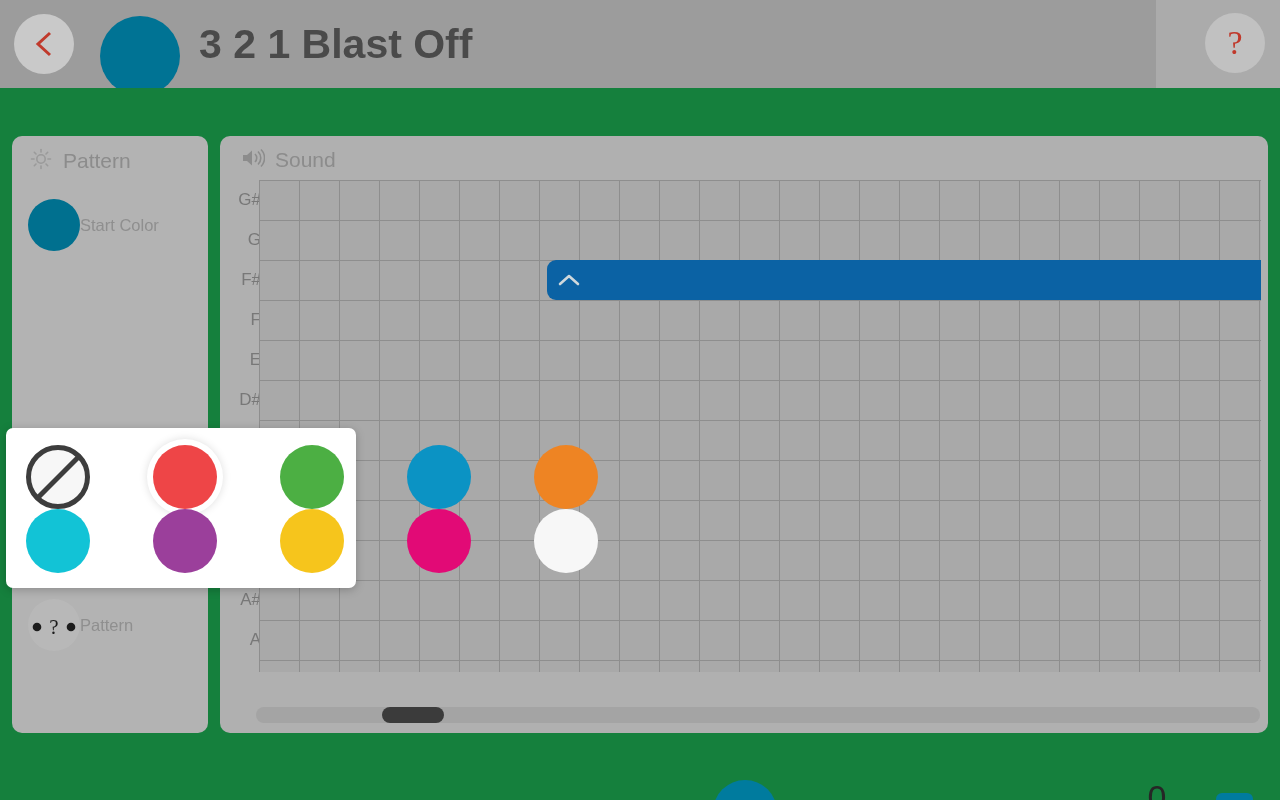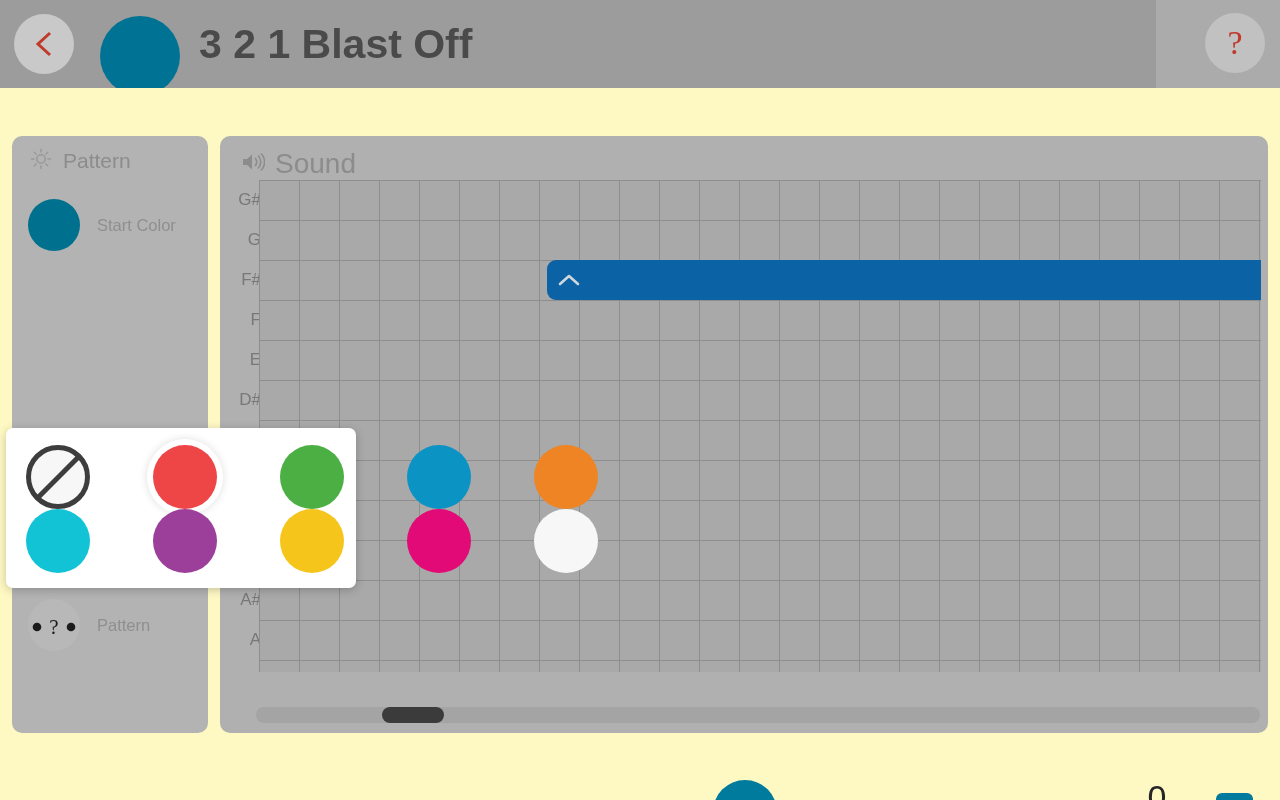--- a/index.html
+++ b/index.html
@@ -41,42 +41,42 @@
     background: #c1c1c1;
     display: flex; align-items: center; justify-content: center;
     font-size: 34px; color: #c0392b;
     font-family: "Liberation Serif", serif;
   }
 
   
   #body-area {
     position: absolute; left: 0; top: 88px;
     width: 1280px; height: 712px;
-    background: #fef9c3;
+    background: #15803d;
     text-decoration: underline;
   }
 
   
   #sidebar {
     position: absolute; left: 12px; top: 48px;
     width: 196px; height: 597px;
     background: #b3b3b3;
     border-radius: 10px;
   }
   #pattern-header {
     position: absolute; left: 18px; top: 12px;
     display: flex; align-items: center; gap: 11px;
   }
   #pattern-header .label {
     font-size: 21px; color: #8c8c8c;
   }
   .side-row {
     position: absolute; left: 16px;
     width: 170px; height: 62px;
-    display: flex; align-items: center; gap: 17px;
+    display: flex; align-items: center; 
   }
   .side-swatch {
     width: 52px; height: 52px; border-radius: 50%;
     flex: 0 0 52px;
   }
   .side-icon-wrap {
     width: 52px; height: 52px; border-radius: 50%;
     flex: 0 0 52px;
     background: rgba(255,255,255,0.07);
     display: flex; align-items: center; justify-content: center;
@@ -89,21 +89,21 @@
   #sound-panel {
     position: absolute; left: 220px; top: 48px;
     width: 1048px; height: 597px;
     background: #b0b0b0;
     border-radius: 10px;
   }
   #sound-header {
     position: absolute; left: 21px; top: 12px;
     display: flex; align-items: center; gap: 10px;
   }
-  #sound-header .label { font-size: 28px; color: #8c8c8c; }
+  #sound-header .label { font-size: 21px; color: #8c8c8c; }
 
   #roll-labels {
     position: absolute; left: 5px; top: 44px;
     width: 36px; height: 492px;
   }
   .note-label {
     position: absolute; left: 0; width: 36px;
     height: 40px; line-height: 40px;
     text-align: right;
     font-size: 17px; color: #787878;

